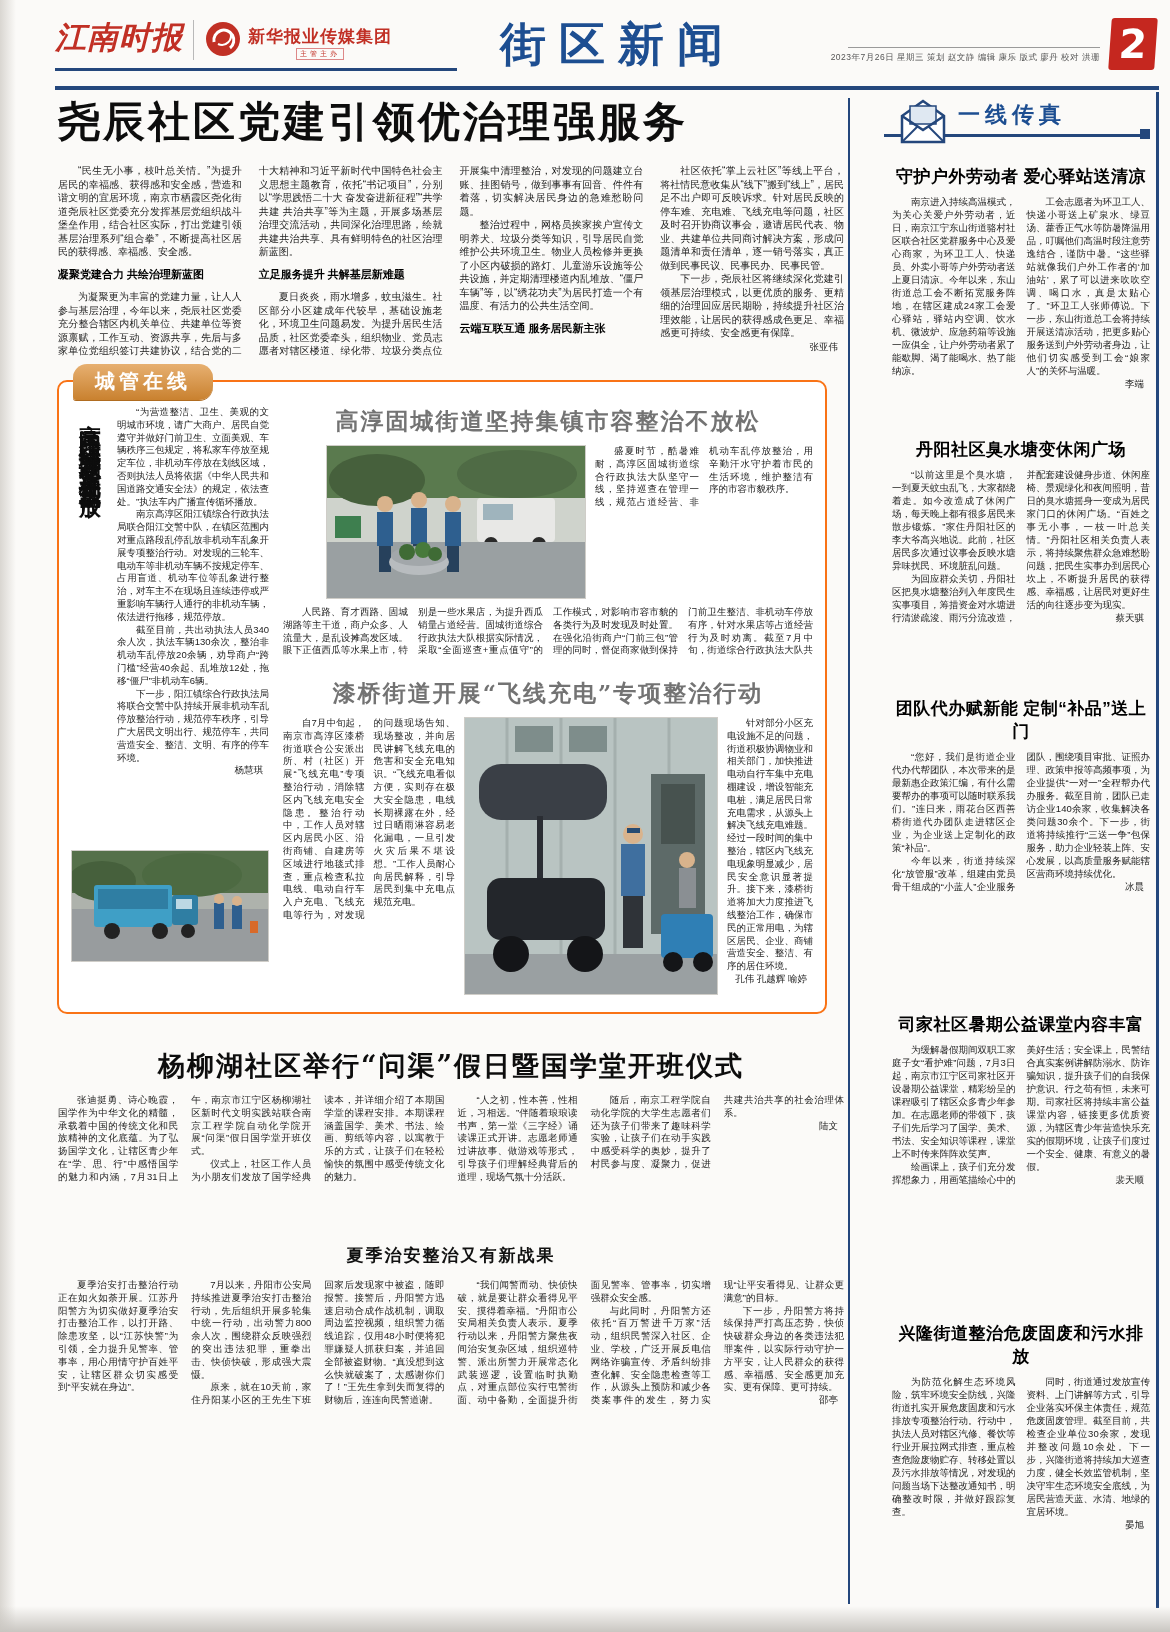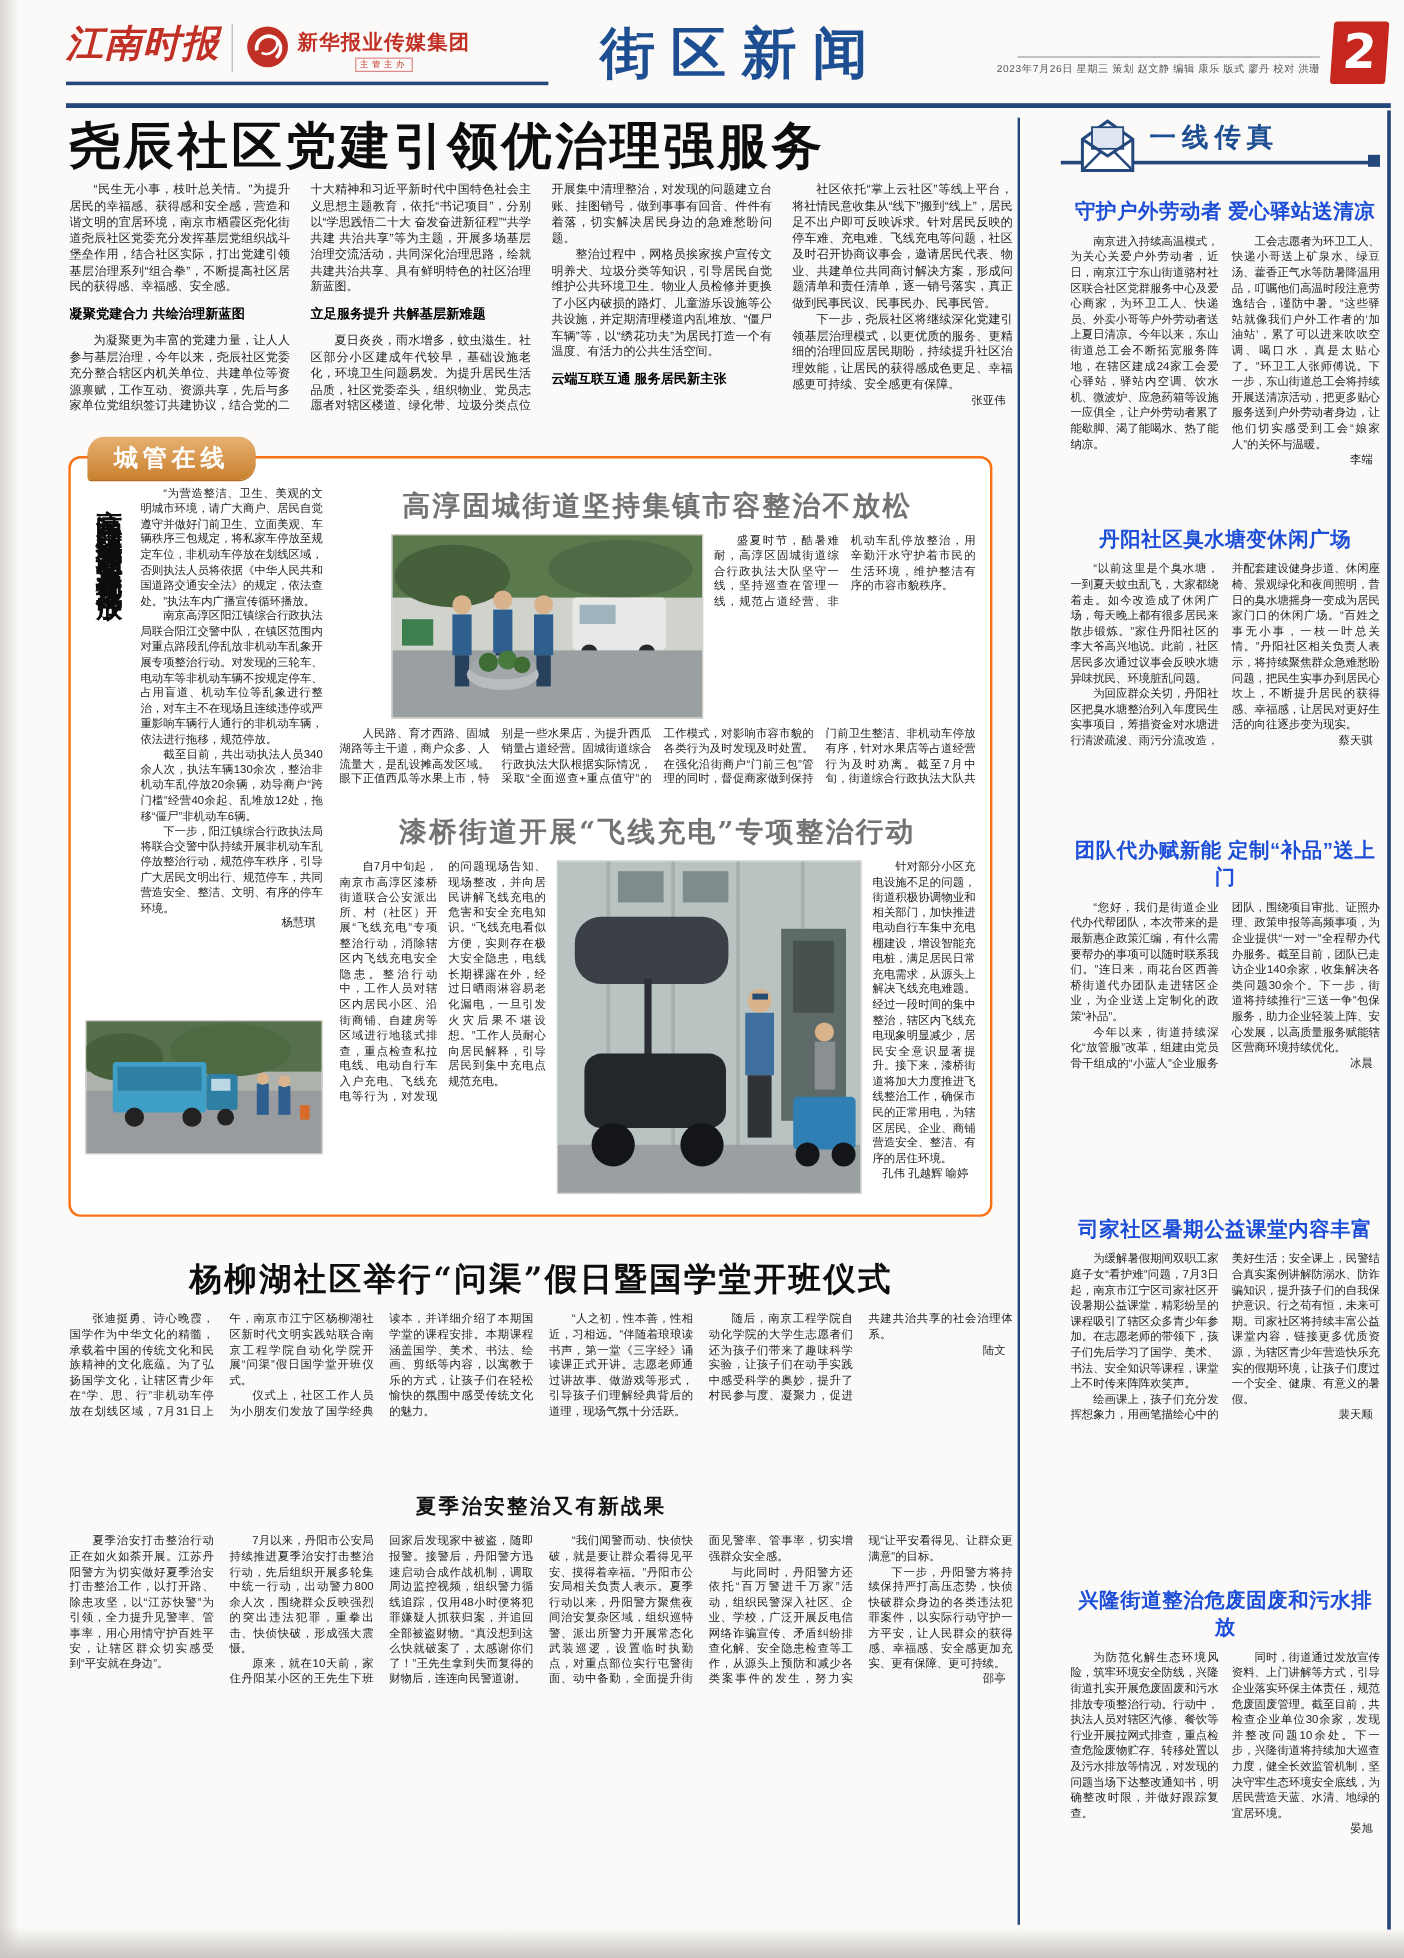--- a/index.html
+++ b/index.html
@@ -40,21 +40,21 @@
   
   p.b{margin:0;text-indent:2em;text-align:justify;}
   .byline{display:block;text-align:right;padding-right:6px;font-size:9.5px;color:#1c1c1c;}
   .subhead{font-weight:bold;font-size:11px;margin:9px 0 9px 0;text-indent:0;color:#000;}
   .cols{text-align:justify;overflow:hidden;}
 
   
   .lead{position:absolute;left:58px;top:96px;width:786px;}
   .lead h1{margin:0;font-family:"DejaVu Sans",sans-serif;font-weight:bold;
        font-size:42px;letter-spacing:3px;color:#0d0d0d;line-height:52px;}
-  .lead-body{margin-top:4px;height:232px;column-count:4;column-gap:17px;
+  .lead-body{margin-top:16px;height:232px;column-count:4;column-gap:17px;
        font-size:10px;line-height:13.5px;}
 
   
   .cg-box{position:absolute;left:57px;top:380px;width:766px;height:630px;
        border:2px solid #f97316;border-radius:10px;background:#fff;}
   .cg-tab{position:absolute;left:14px;top:-18px;background:linear-gradient(180deg,#e7b071,#c9812f);
        color:#fff;font-weight:bold;font-size:20px;letter-spacing:4px;padding:4px 22px 5px 22px;
        border-radius:14px 14px 14px 3px;box-shadow:0 1px 0 #b06c20;}
   .cg-tab::after{content:"";position:absolute;left:-6px;bottom:-7px;width:14px;height:14px;
        background:#c9812f;transform:rotate(55deg);z-index:-1;}
@@ -94,21 +94,21 @@
 
   
   .rail{position:absolute;left:892px;top:96px;width:258px;}
   .rail-header{position:relative;height:56px;}
   .rail-rule{position:absolute;left:-8px;right:0;top:38px;height:3px;background:#24477c;}
   .rail-rule-end{position:absolute;right:0;top:33px;width:10px;height:10px;background:#24477c;}
   .rail-title{position:absolute;left:66px;top:4px;font-family:"DejaVu Serif",serif;font-weight:bold;
        font-size:22px;letter-spacing:5px;color:#1d4e91;}
   .rail-icon{position:absolute;left:2px;top:0px;}
   .rail h3{margin:13px 0 7px 0;text-align:center;font-weight:bold;font-size:17px;
-       letter-spacing:0.5px;color:#1d4ed8;}
+       letter-spacing:0.5px;color:#000000;}
   .rail-body{column-count:2;column-gap:11px;font-size:9.5px;line-height:13px;
        text-align:justify;overflow:hidden;}
   .rb1{height:230px;} .rb2{height:216px;} .rb3{height:250px;} .rb4{height:266px;} .rb5{height:226px;}
 </style>
 </head>
 <body>
 
 <div class="page">
 
   <div class="header">
@@ -283,21 +283,21 @@
             </div>
           </div>
         </div>
       </div>
     </div>
   </div>
 
   <div class="ylh">
     <h2>杨柳湖社区举行“问渠”假日暨国学堂开班仪式</h2>
     <div class="ylh-body cols">
-      <p class="b">张迪挺勇、诗心晚霞，国学作为中华文化的精髓，承载着中国的传统文化和民族精神的文化底蕴。为了弘扬国学文化，让辖区青少年在“学、思、行”非机动车停放在划线区域，7月31日上午，南京市江宁区杨柳湖社区新时代文明实践站联合南京工程学院自动化学院开展“问渠”假日国学堂开班仪式。</p>
+      <p class="b">张迪挺勇、诗心晚霞，国学作为中华文化的精髓，承载着中国的传统文化和民族精神的文化底蕴。为了弘扬国学文化，让辖区青少年在“学、思、行”中感悟国学的魅力和内涵，7月31日上午，南京市江宁区杨柳湖社区新时代文明实践站联合南京工程学院自动化学院开展“问渠”假日国学堂开班仪式。</p>
       <p class="b">仪式上，社区工作人员为小朋友们发放了国学经典读本，并详细介绍了本期国学堂的课程安排。本期课程涵盖国学、美术、书法、绘画、剪纸等内容，以寓教于乐的方式，让孩子们在轻松愉快的氛围中感受传统文化的魅力。</p>
       <p class="b">“人之初，性本善，性相近，习相远。”伴随着琅琅读书声，第一堂《三字经》诵读课正式开讲。志愿老师通过讲故事、做游戏等形式，引导孩子们理解经典背后的道理，现场气氛十分活跃。</p>
       <p class="b">随后，南京工程学院自动化学院的大学生志愿者们还为孩子们带来了趣味科学实验，让孩子们在动手实践中感受科学的奥妙，提升了村民参与度、凝聚力，促进共建共治共享的社会治理体系。</p>
       <span class="byline">陆文</span>
     </div>
   </div>
 
   <div class="dy">
     <p class="kicker">夏季治安整治又有新战果</p>
     <div class="dy-body cols">

